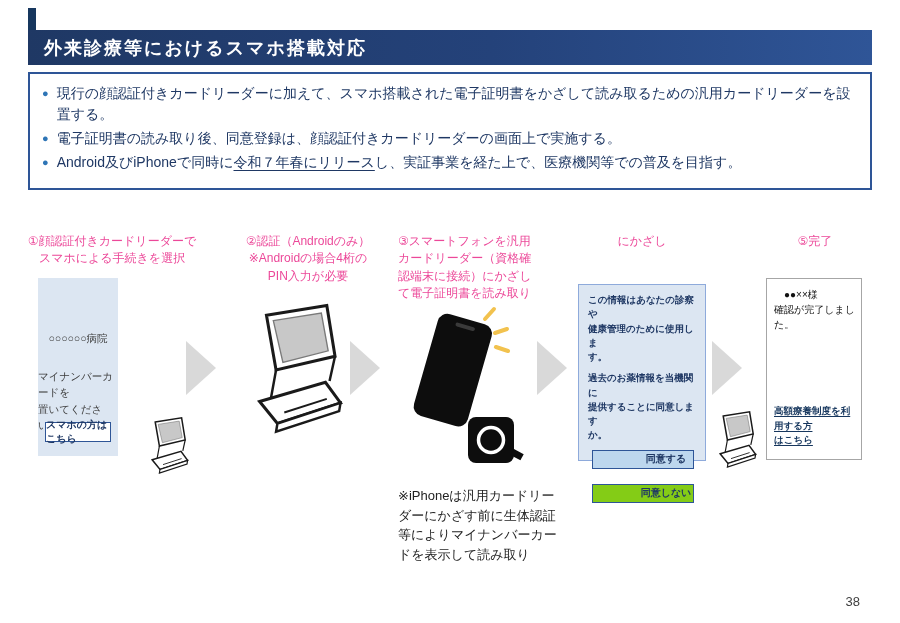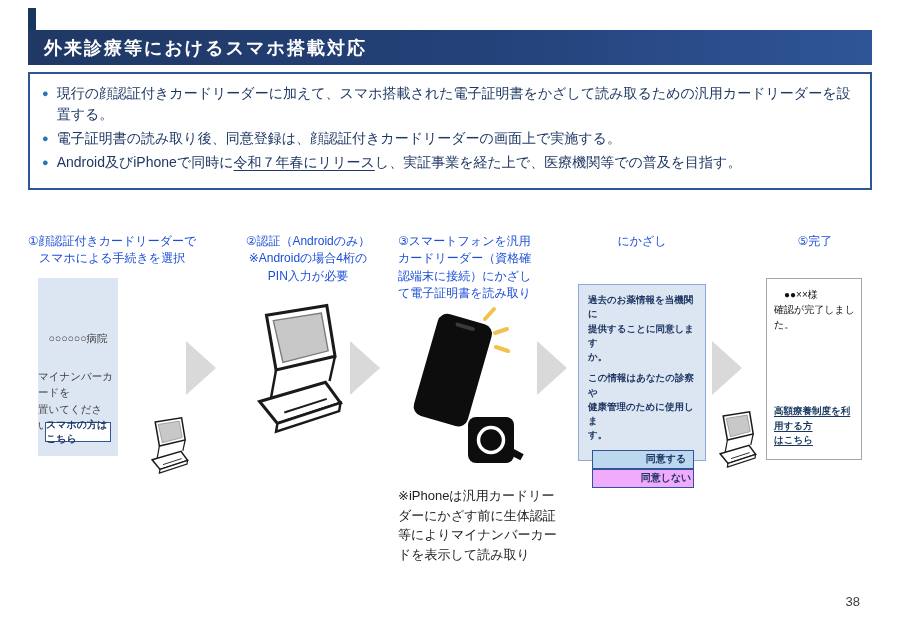--- a/index.html
+++ b/index.html
@@ -22,21 +22,21 @@
   
   .bullet-box {
     position:absolute; left:28px; top:72px; width:844px; height:118px;
     border:2px solid #2E5597; background:#fff; padding:9px 14px 0 12px;
   }
   .bullet { display:flex; gap:8px; font-size:14px; line-height:1.5; color:#1F3864; margin-bottom:3px; }
   .bullet-marker { color:#2E75B6; font-size:11px; line-height:1.9; flex:0 0 auto; }
   .underline { text-decoration:underline; text-underline-offset:3px; }
 
   
-  .caption { position:absolute; font-size:12px; line-height:1.45; color:#1d4ed8; white-space:pre-line; }
+  .caption { position:absolute; font-size:12px; line-height:1.45; color:#ec4899; white-space:pre-line; }
   .cap-center { text-align:center; }
   .cap1 { left:14px;  top:233px; width:196px; }
   .cap2 { left:230px; top:233px; width:156px; }
   .cap3 { left:398px; top:233px; width:160px; text-align:left; }
   .cap4 { left:582px; top:233px; width:120px; }
   .cap5 { left:770px; top:233px; width:90px; }
 
   
   .flow-arrow {
     position:absolute; width:0; height:0;
@@ -60,21 +60,21 @@
 
   
   .panel4 { position:absolute; left:578px; top:284px; width:128px; height:177px; background:#DCE6F2; border:1px solid #8EAADB; padding:8px 8px 0 9px; }
   .p4-text { font-size:9.5px; font-weight:bold; color:#1F3864; white-space:pre-line; line-height:1.5; margin-bottom:7px; }
   .p4-btn {
     width:102px; height:19px; margin:0 auto; border:1px solid #2E5597;
     font-size:10px; font-weight:bold; color:#1F3864;
     display:flex; align-items:center; justify-content:center;padding-left:47px;
   }
   .p4-agree { background:#BDD7EE; margin-top:4px; }
-  .p4-disagree { background:#f0abfc; }
+  .p4-disagree { background:#84cc16; margin-top:15px; }
 
   
   .panel5 { position:absolute; left:766px; top:278px; width:96px; height:182px; background:#fff; border:1px solid #A6A6A6; padding:9px 6px 0 7px; }
   .p5-name { font-size:10px; color:#111; padding-left:10px; }
   .p5-message { font-size:10px; color:#111; line-height:1.5; }
   .p5-link {
     position:absolute; left:7px; right:4px; bottom:12px;
     font-size:9.5px; font-weight:bold; color:#17375E;
     text-decoration:underline; text-underline-offset:2px;
     white-space:pre-line; line-height:1.5;
@@ -171,26 +171,26 @@
       <rect x="50" y="20" width="20" height="4" rx="2" fill="#3a3a3a"></rect>
     </g>
     <g>
       <rect x="76" y="114" width="46" height="46" rx="8" fill="#0d0d0d"></rect>
       <circle cx="99" cy="137" r="12.5" fill="none" stroke="#fff" stroke-width="3.5"></circle>
       <rect x="120" y="148" width="11" height="7" fill="#0d0d0d" transform="rotate(28 125 151)"></rect>
     </g>
   </svg>
 
   <div class="panel4">
+    <div class="p4-text">この情報はあなたの診察や
+健康管理のために使用しま
+す。</div>
     <div class="p4-text">過去のお薬情報を当機関に
 提供することに同意します
 か。</div>
-    <div class="p4-text">この情報はあなたの診察や
-健康管理のために使用しま
-す。</div>
     <div class="p4-btn p4-agree">同意する</div>
     <div class="p4-btn p4-disagree">同意しない</div>
   </div>
 
   <svg class="svg-abs reader-sm2" viewBox="0 0 70 100">
     <path d="M12,10 L56,3 L62,40 L19,50 Z" fill="#fff" stroke="#1a1a1a" stroke-width="2.5"></path>
     <path d="M17,14 L52,8.5 L57,36 L24,44.5 Z" fill="#C8C8C8" stroke="#7a7a7a" stroke-width="1"></path>
     <path d="M19,50 L15,72 M62,40 L58,58" fill="none" stroke="#1a1a1a" stroke-width="2"></path>
     <path d="M7,73 L55,59 L66,74 L20,89 Z" fill="#fff" stroke="#1a1a1a" stroke-width="2.5"></path>
     <path d="M20,89 L19,95 L65,80 L66,74 Z" fill="#fff" stroke="#1a1a1a" stroke-width="2"></path>

